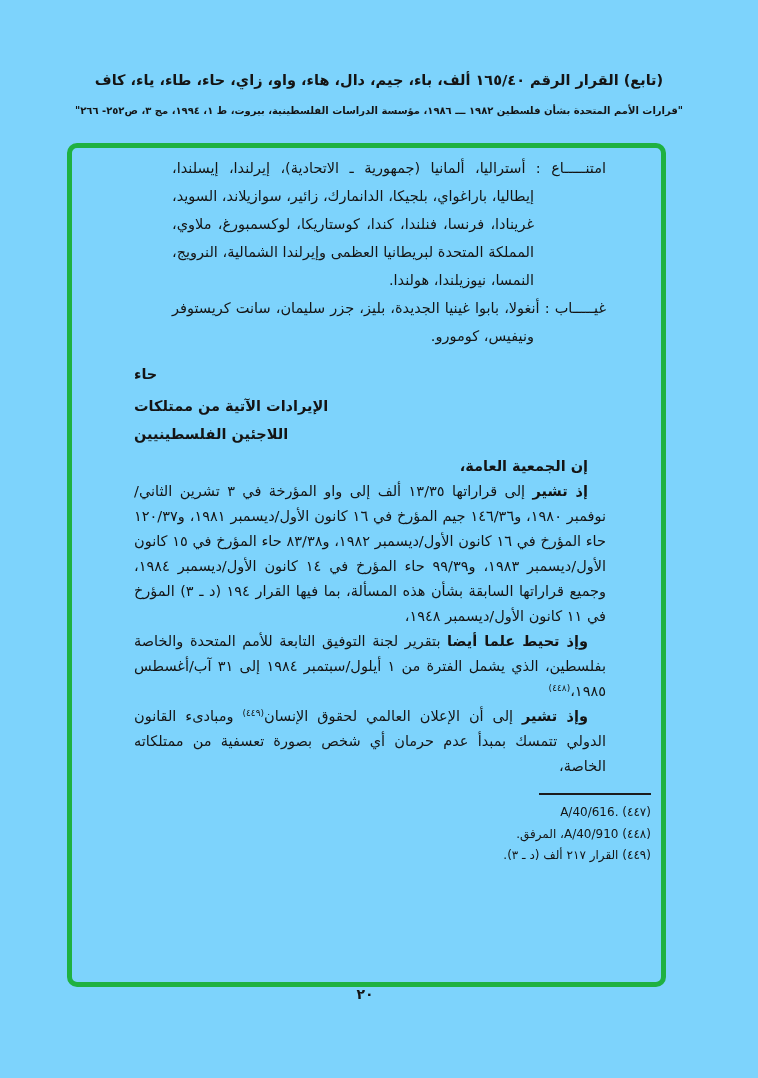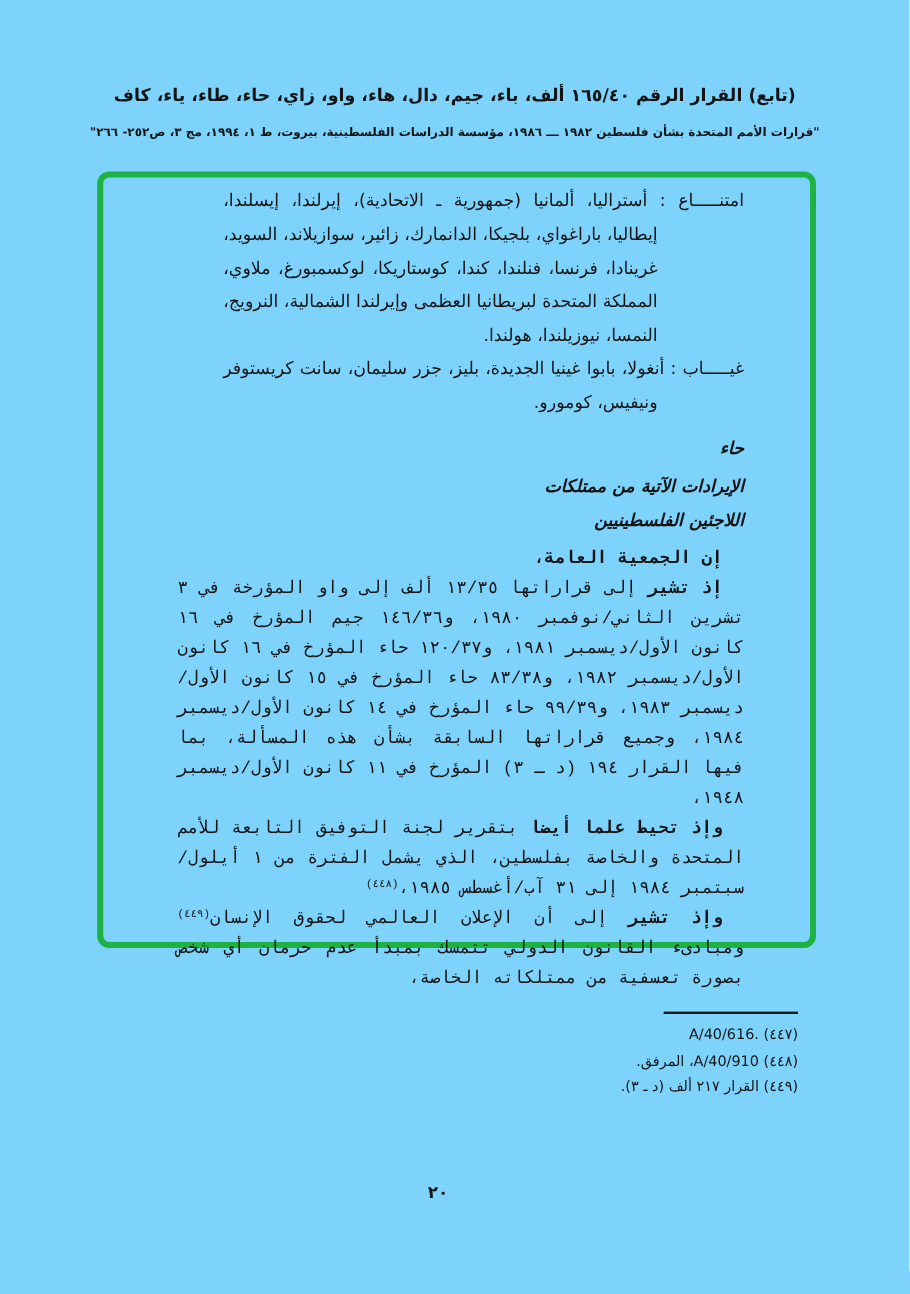--- a/index.html
+++ b/index.html
@@ -25,48 +25,47 @@
     position: absolute;
     top: 105px; left: 10px; right: 10px;
     direction: rtl;
     text-align: center;
     font-size: 10px;
     font-weight: bold;
     white-space: nowrap;
   }
   .green-box {
     position: absolute;
-    left: 81px; top: 143px;
-    width: 599px; height: 647px;
+    left: 67px; top: 143px;
+    width: 599px; height: 844px;
     box-sizing: border-box;
     border: 5px solid #1fb141;
     border-radius: 10px;
   }
   .box-content {
     position: absolute;
     top: 6px; right: 55px; left: 62px;
     direction: rtl;
     text-align: justify;
     font-size: 14.5px;
     line-height: 28px;
   }
   .vote-row {
     padding-right: 72px;
     text-indent: -72px;
     margin-left: 38px;
   }
   .section-head {
-    text-align: right;
+    text-align: left;
     font-weight: bold;
     margin-top: 10px;
     line-height: 28px;
-    font-style: italic;
   }
   .sec-letter { margin-bottom: 4px; }
-  .paras { margin-top: 6px; font-family: Liberation Mono, monospace; }
+  .paras { margin-top: 6px; }
   .para {
     margin: 0;
     text-indent: 18px;
     line-height: 25px;
   }
   .bold { font-weight: bold; }
   .fn-ref {
     font-size: 9px;
     line-height: 0;
     vertical-align: 5px;

